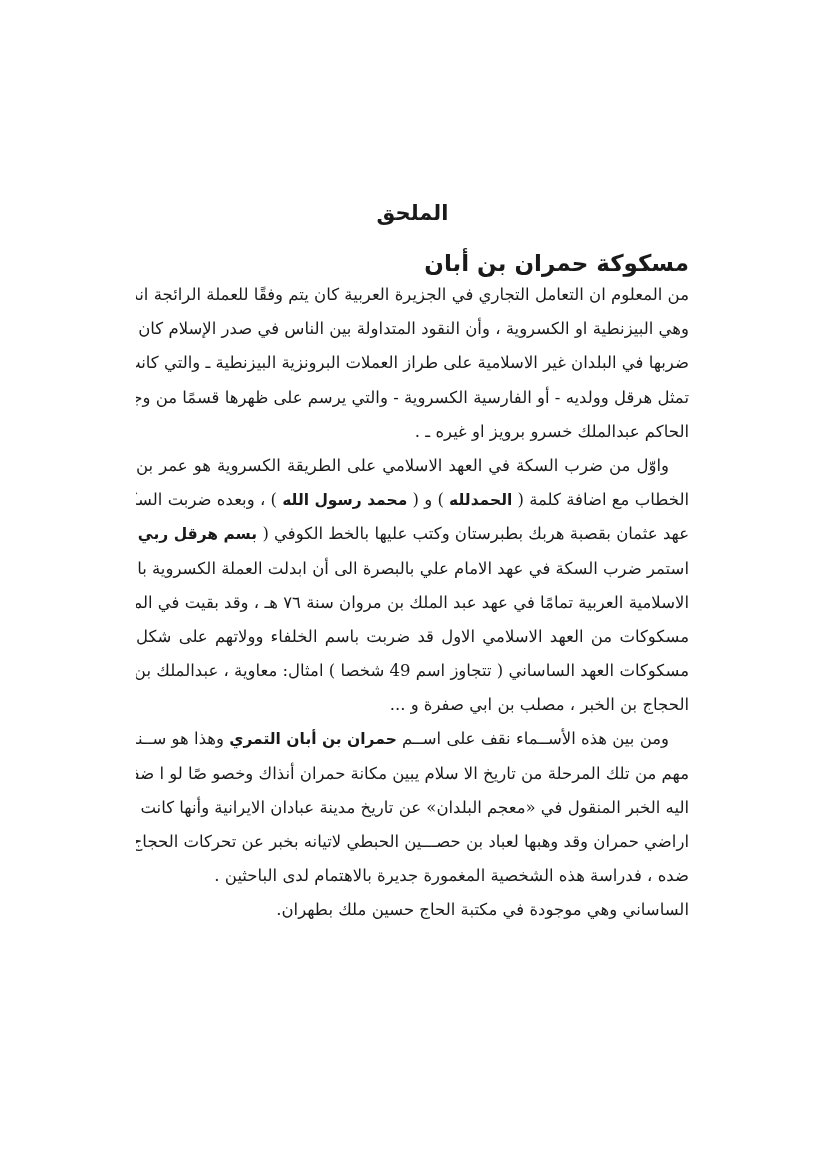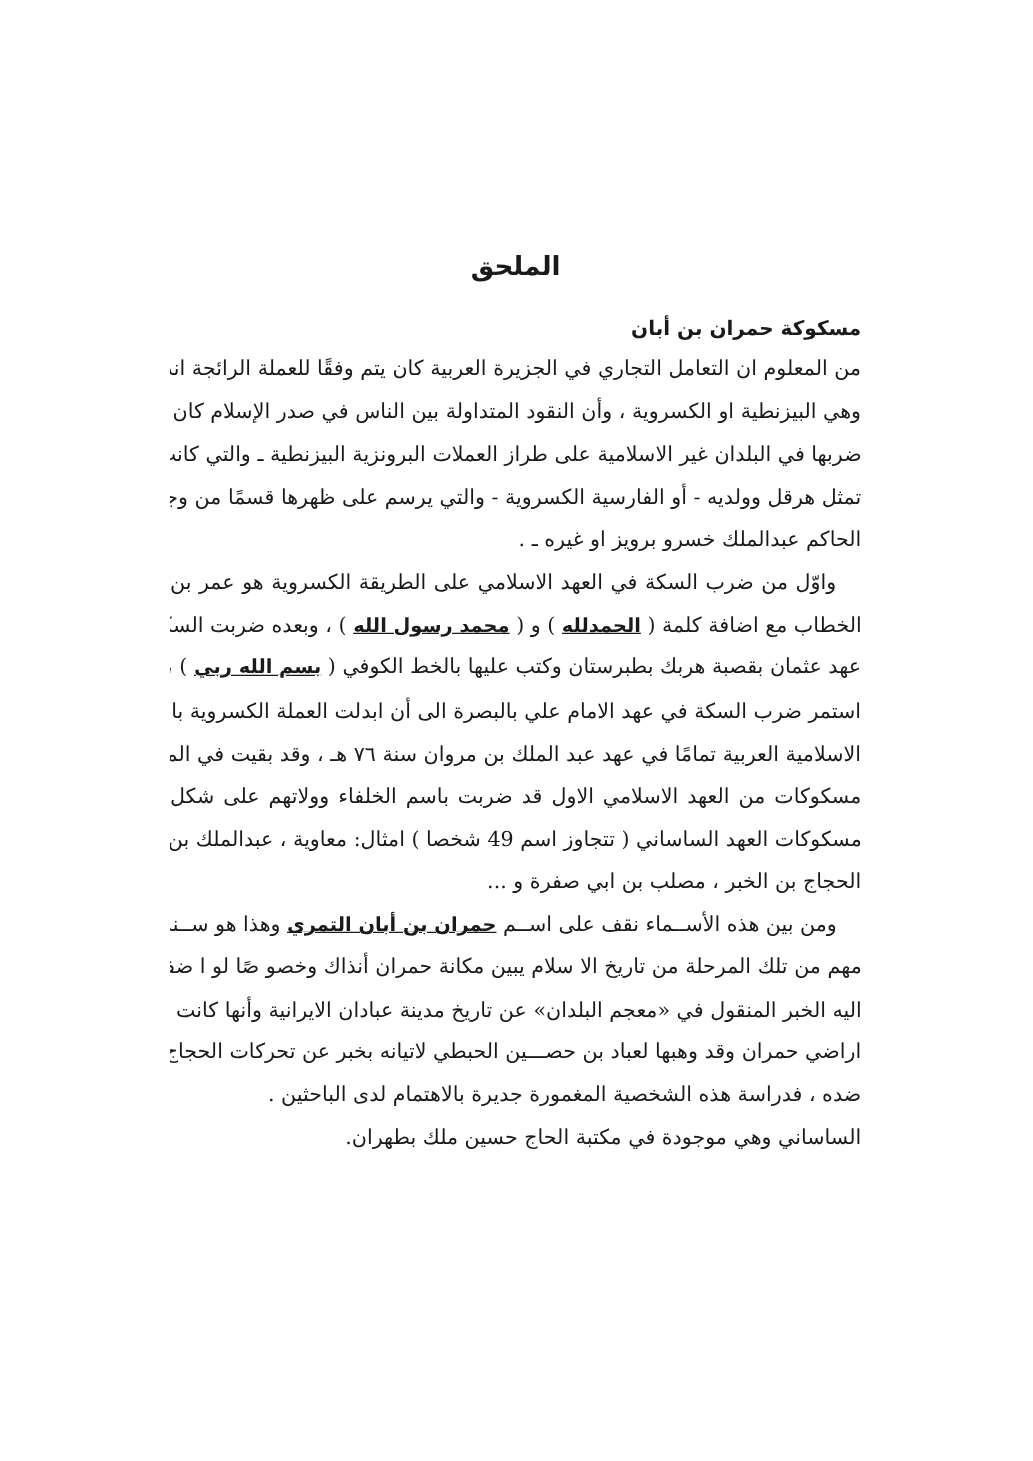--- a/index.html
+++ b/index.html
@@ -7,50 +7,50 @@
   .page {
     position: absolute; left: 136px; top: 198px; width: 553px;
     direction: rtl; color: #1a1a1a;
     font-family: "DejaVu Serif", "Liberation Serif", serif;
   }
   .title {
     text-align: center; font-weight: bold; font-size: 21px;
     font-family: "DejaVu Sans", sans-serif; margin: 0 0 20px 0; line-height: 30px;
   }
   .subtitle {
-    text-align: right; font-weight: bold; font-size: 16px;
+    text-align: right; font-weight: bold; font-size: 23px;
     font-family: "DejaVu Sans", sans-serif; margin: 0; line-height: 30px;
   }
   .line {
     font-size: 16.5px; line-height: 34.2px; height: 34.2px; white-space: nowrap;
     text-align: justify; text-align-last: justify; overflow: hidden;
   }
   .line.last { text-align-last: right; }
   .line.indent { padding-right: 20px; }
-  b { font-family: "DejaVu Sans", sans-serif; font-weight: bold; font-size: 15.5px; text-decoration: underline; }
+  b { font-family: "DejaVu Sans", sans-serif; font-weight: bold; font-size: 15.5px; }
 </style>
 </head>
 <body>
 
 <div class="page">
   <h1 class="title">الملحق</h1>
   <h2 class="subtitle">مسكوكة حمران بن أبان</h2>
 
   <div>
     <div class="line">من المعلوم ان التعامل التجاري في الجزيرة العربية كان يتم وفقًا للعملة الرائجة انذاك</div>
     <div class="line">وهي البيزنطية او الكسروية ، وأن النقود المتداولة بين الناس في صدر الإسلام كان يتم</div>
     <div class="line">ضربها في البلدان غير الاسلامية على طراز العملات البرونزية البيزنطية ـ والتي كانت</div>
     <div class="line">تمثل هرقل وولديه - أو الفارسية الكسروية - والتي يرسم على ظهرها قسمًا من وجه</div>
     <div class="line last">الحاكم عبدالملك خسرو برويز او غيره ـ .</div>
   </div>
 
   <div>
     <div class="line indent">واوّل من ضرب السكة في العهد الاسلامي على الطريقة الكسروية هو عمر بن</div>
     <div class="line"><span>الخطاب مع اضافة كلمة ( </span><b>الحمدلله</b><span> ) و ( </span><b>محمد رسول الله</b><span> ) ، وبعده ضربت السكة في</span></div>
-    <div class="line"><span>عهد عثمان بقصبة هربك بطبرستان  وكتب عليها بالخط الكوفي ( </span><b>بسم الله ربي</b><span> ) ، ثم</span></div>
+    <div class="line"><span>عهد عثمان بقصبة هربك بطبرستان  وكتب عليها بالخط الكوفي ( </span><b>بسم هرقل ربي</b><span> ) ، ثم</span></div>
     <div class="line">استمر ضرب السكة في عهد الامام علي بالبصرة الى أن ابدلت العملة الكسروية بالعملة</div>
     <div class="line">الاسلامية العربية تمامًا في عهد عبد الملك بن مروان سنة ٧٦ هـ ، وقد بقيت في المتاحف</div>
     <div class="line">مسكوكات من العهد الاسلامي الاول قد ضربت باسم الخلفاء وولاتهم على شكل</div>
     <div class="line">مسكوكات العهد الساساني ( تتجاوز اسم 49 شخصا ) امثال: معاوية ، عبدالملك بن</div>
     <div class="line last">الحجاج بن الخبر ، مصلب بن ابي صفرة و ...</div>
   </div>
 
   <div>
     <div class="line indent"><span>ومن بين هذه الأســماء نقف على اســم </span><b>حمران بن أبان التمري</b><span> وهذا هو ســند تاريخي</span></div>
     <div class="line">مهم من تلك المرحلة من تاريخ الا سلام يبين مكانة حمران أنذاك وخصو صًا لو ا ضفنا</div>

